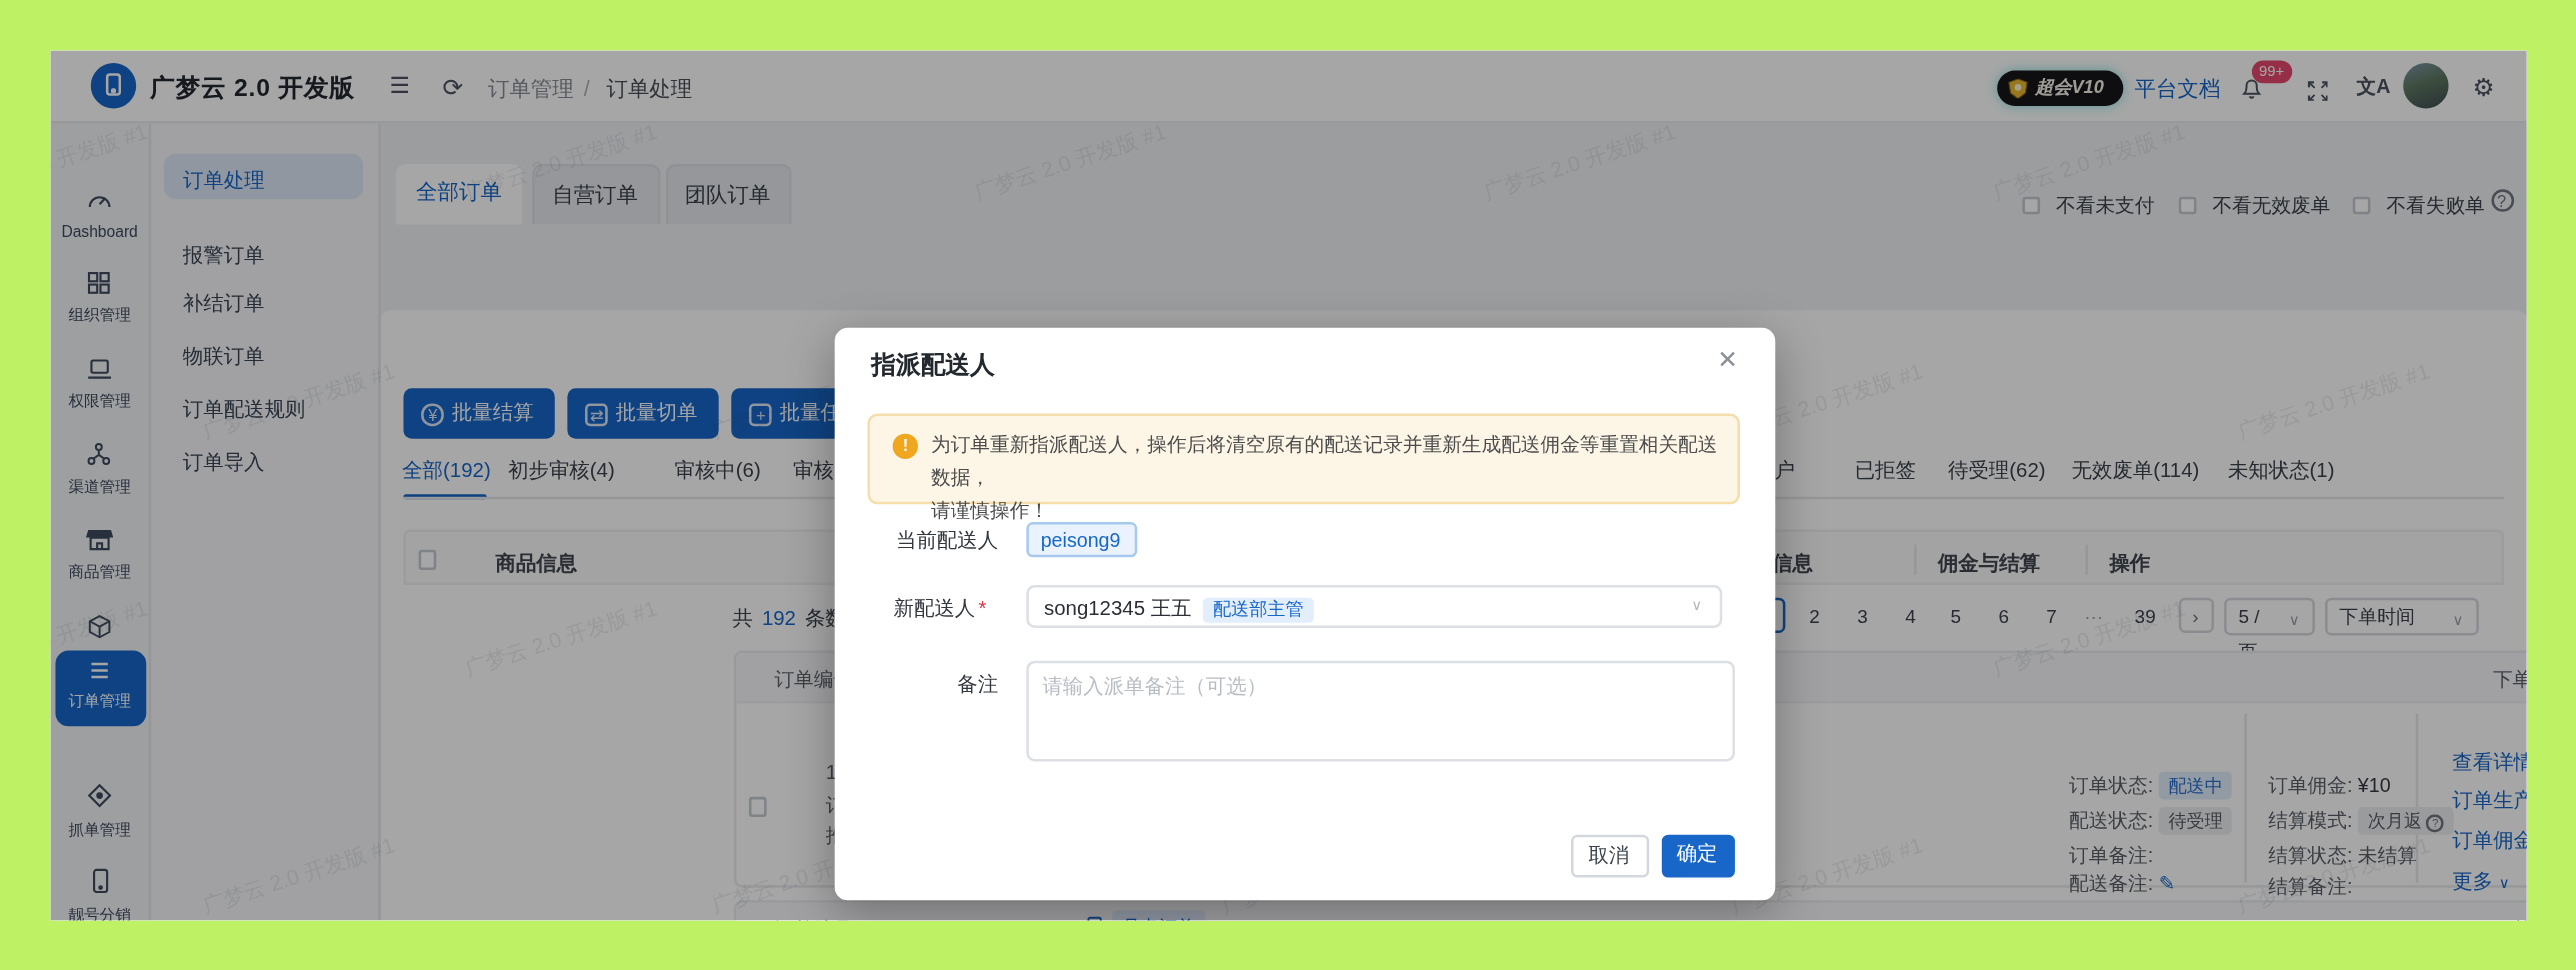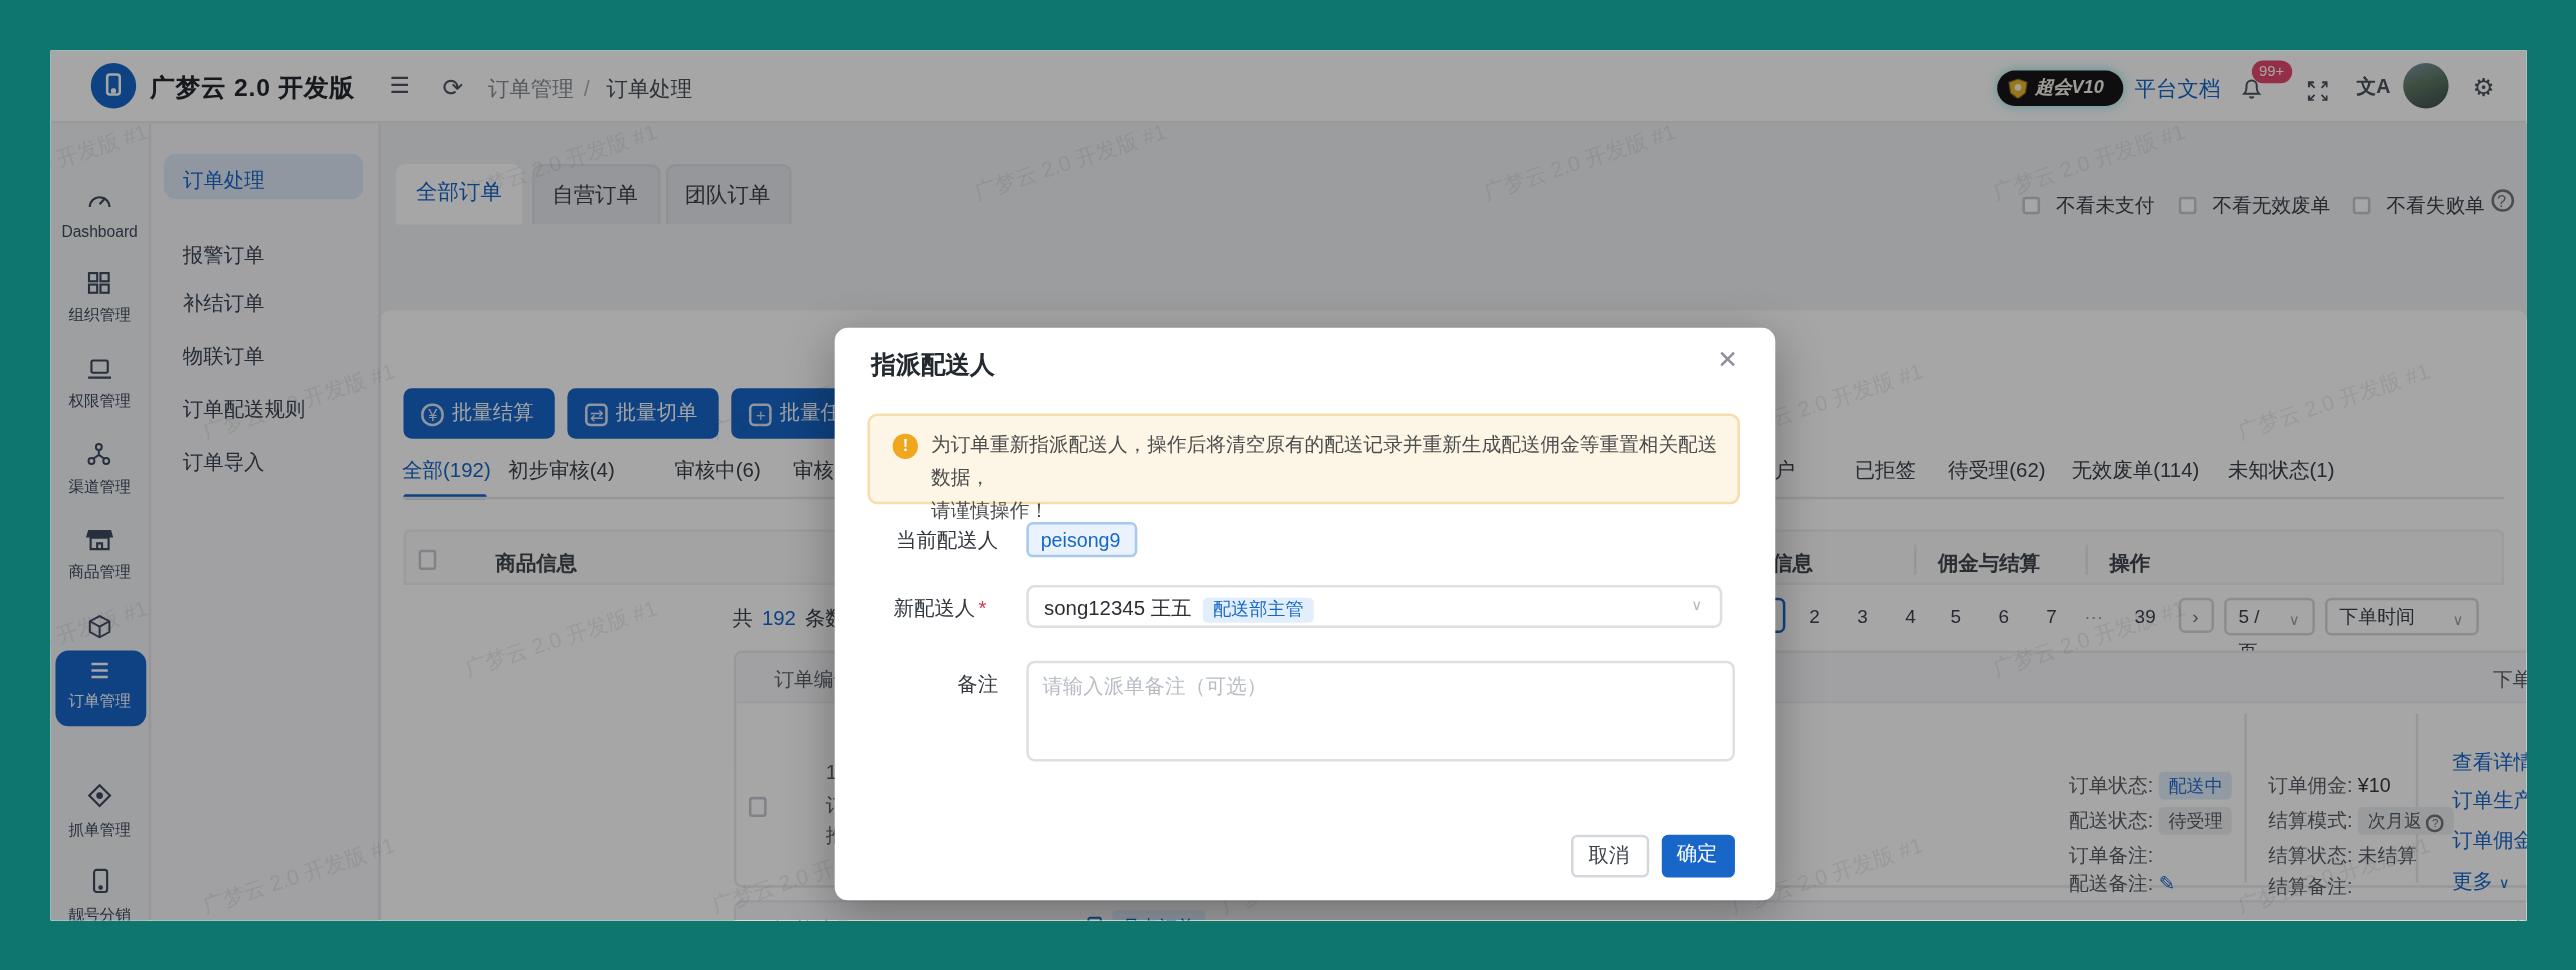--- a/index.html
+++ b/index.html
@@ -1,18 +1,18 @@
 <!DOCTYPE html>
 <html style="font-size:10.4px"><head>
 <meta charset="utf-8">
 <style>
   * { margin:0; padding:0; box-sizing:border-box; }
   html,body { background:#000; }
   body { font-family:"Liberation Sans","DejaVu Sans",sans-serif; }
-  .canvas { position:relative; width:2576px; height:971px; background:#0f766e; overflow:hidden; }
+  .canvas { position:relative; width:2576px; height:971px; background:#bef264; overflow:hidden; }
   .stage { position:absolute; left:0; top:0; width:1022px; height:385px; transform:scale(2.5217); transform-origin:0 0; }
   .app { position:absolute; left:19.5px; top:20px; width:982px; height:345px; background:#f0f2f5; overflow:hidden; }
   .abs { position:absolute; }
 
   
   .hdr { position:absolute; left:0; top:0; width:100%; height:29px; background:#fff; border-bottom:0.7px solid #e9ebee; z-index:2; }
   .logo { position:absolute; left:16.3px; top:5.2px; width:18px; height:18px; border-radius:50%; background:#1766c8; }
   .logo .ph { position:absolute; left:5.9px; top:3.9px; width:6.5px; height:9px; border:1px solid #fff; border-radius:1.6px; }
   .logo .ph:after { content:""; position:absolute; left:1.7px; bottom:0.5px; width:1.3px; height:1.3px; background:#fff; border-radius:50%; }
   .apptitle { position:absolute; left:40px; top:8.5px; font-size:9.8px; font-weight:bold; color:#23292f; letter-spacing:0.3px; }

